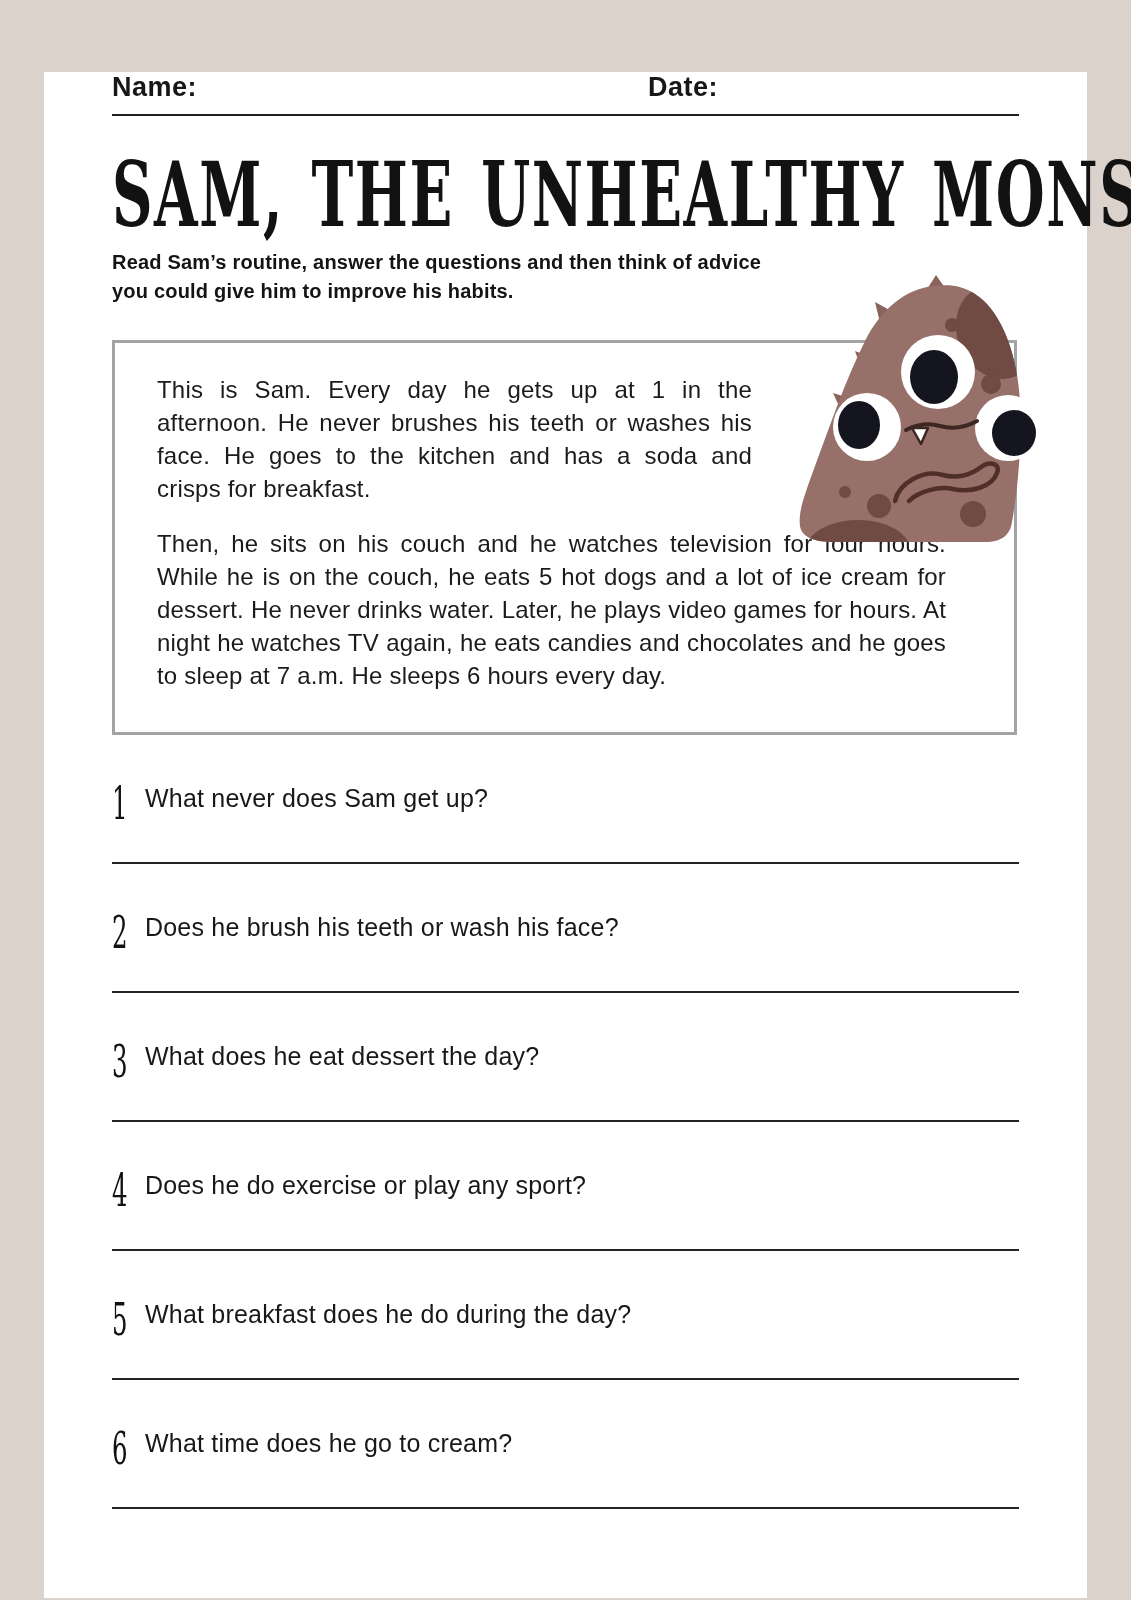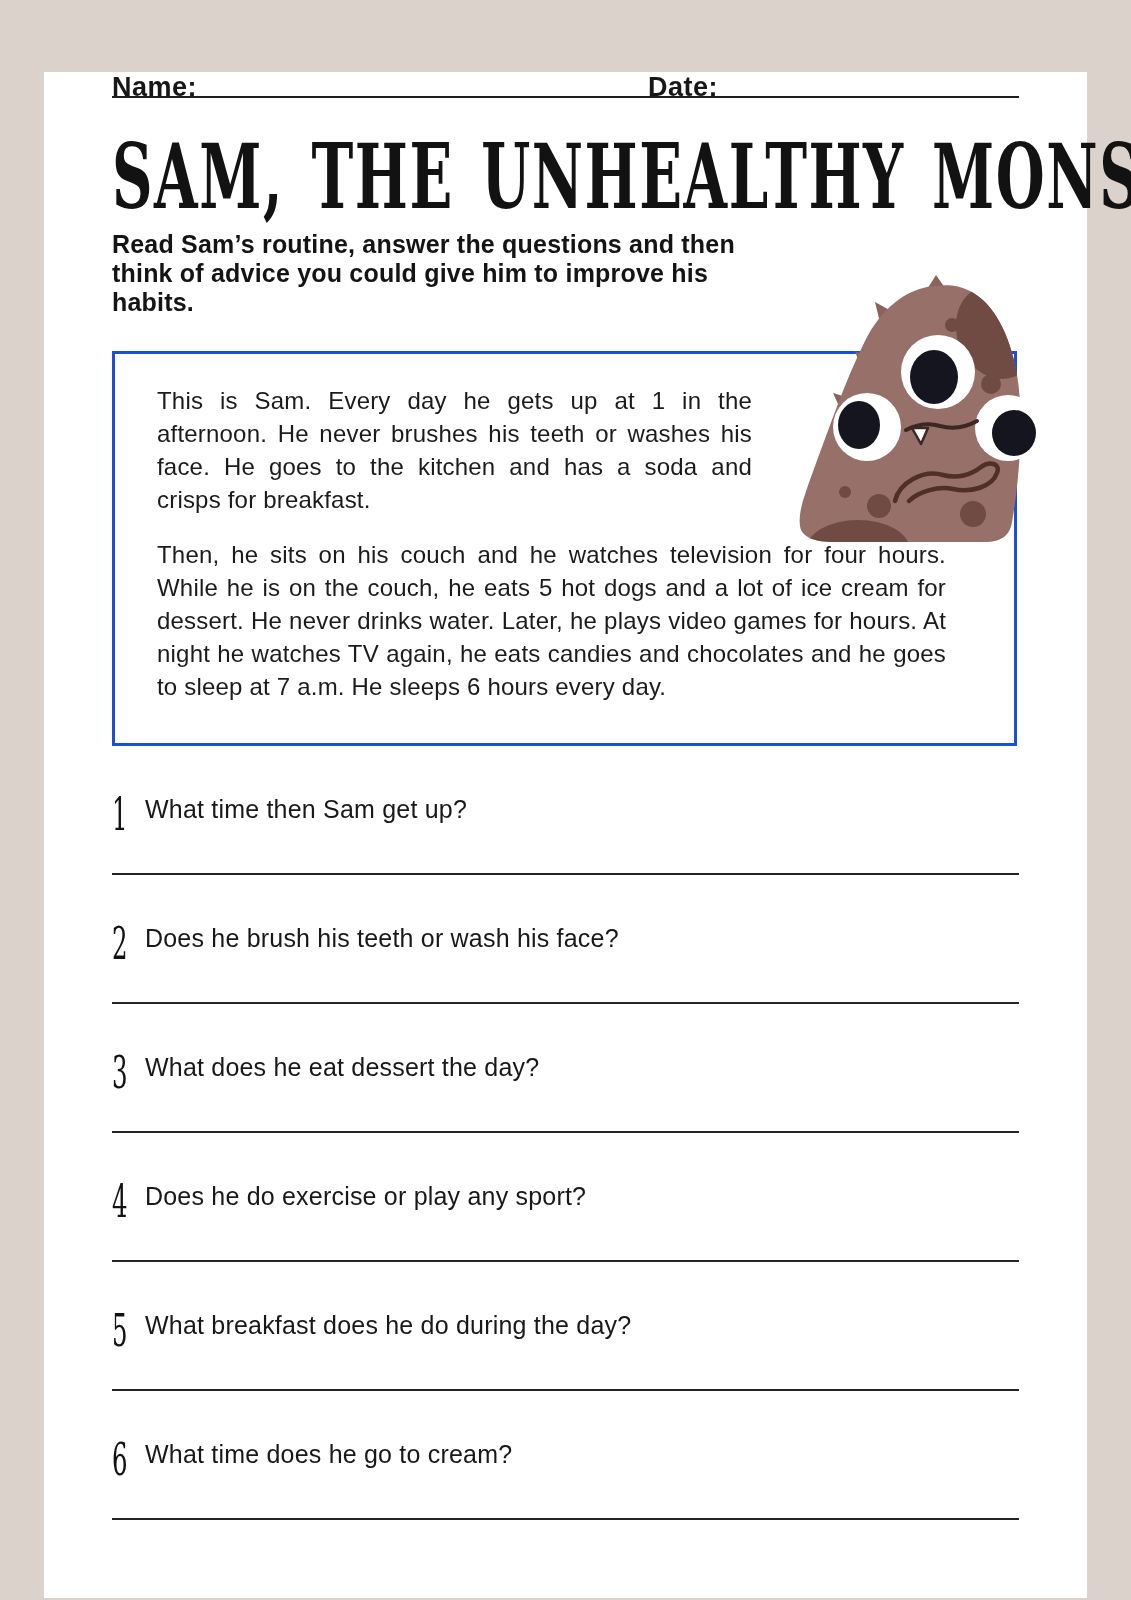--- a/index.html
+++ b/index.html
@@ -30,21 +30,21 @@
     overflow:visible;
   }
   .content{padding:0 68px;position:relative;}
 
   
   .header-row{
     position:relative;
     margin-top:36px;
     padding-bottom:12px;
     border-bottom:2px solid var(--line_color);
-    height:26px;
+    height:44px;
   }
   .header-label{
     font-size:27px;font-weight:700;letter-spacing:0.5px;color:#171717;
   }
   .date-label{position:absolute;left:536px;top:0;text-align:center;}
 
   
   .title{
     margin-top:34px;
     font-family:"DejaVu Serif","Liberation Serif",serif;
@@ -56,32 +56,32 @@
     white-space:nowrap;
     transform:scale(0.78,1.25);
     transform-origin:left top;
     color:#121212;
   }
 
   
   .instructions{
     margin-top:26px;
     max-width:680px;
-    font-size:25px;
+    font-size:20px;
     font-weight:700;
     line-height:29px;
     letter-spacing:0.2px;
     color:#141414;
   }
 
   
   .passage-box{
     margin-top:34px;
     width:905px;
-    border:3px solid #1d4ed8;
+    border:3px solid #a3a3a3;
     padding:30px 68px 40px 42px;
     background:transparent;
   }
   .passage-box p{
     font-size:24px;
     line-height:33px;
     text-align:justify;
     letter-spacing:0.2px;
     color:#1b1b1b;
   }
@@ -213,21 +213,21 @@
       <div class="passage-box">
         <p class="para-1">This is Sam. Every day he gets up at 1 in the afternoon. He never brushes his teeth or washes his face. He goes to the kitchen and has a soda and crisps for breakfast.</p>
         <p class="para-2">Then, he sits on his couch and he watches television for four hours. While he is on the couch, he eats 5 hot dogs and a lot of ice cream for dessert. He never drinks water. Later, he plays video games for hours. At night he watches TV again, he eats candies and chocolates and he goes to sleep at 7 a.m. He sleeps 6 hours every day.</p>
       </div>
 
       <div class="questions">
 
         <div class="question">
           <div class="q-row">
             <span class="q-num">1</span>
-            <span class="q-text">What time then Sam get up?</span>
+            <span class="q-text">What never does Sam get up?</span>
           </div>
           <div class="answer-line"></div>
         </div>
 
         <div class="question">
           <div class="q-row">
             <span class="q-num">2</span>
             <span class="q-text">Does he brush his teeth or wash his face?</span>
           </div>
           <div class="answer-line"></div>

